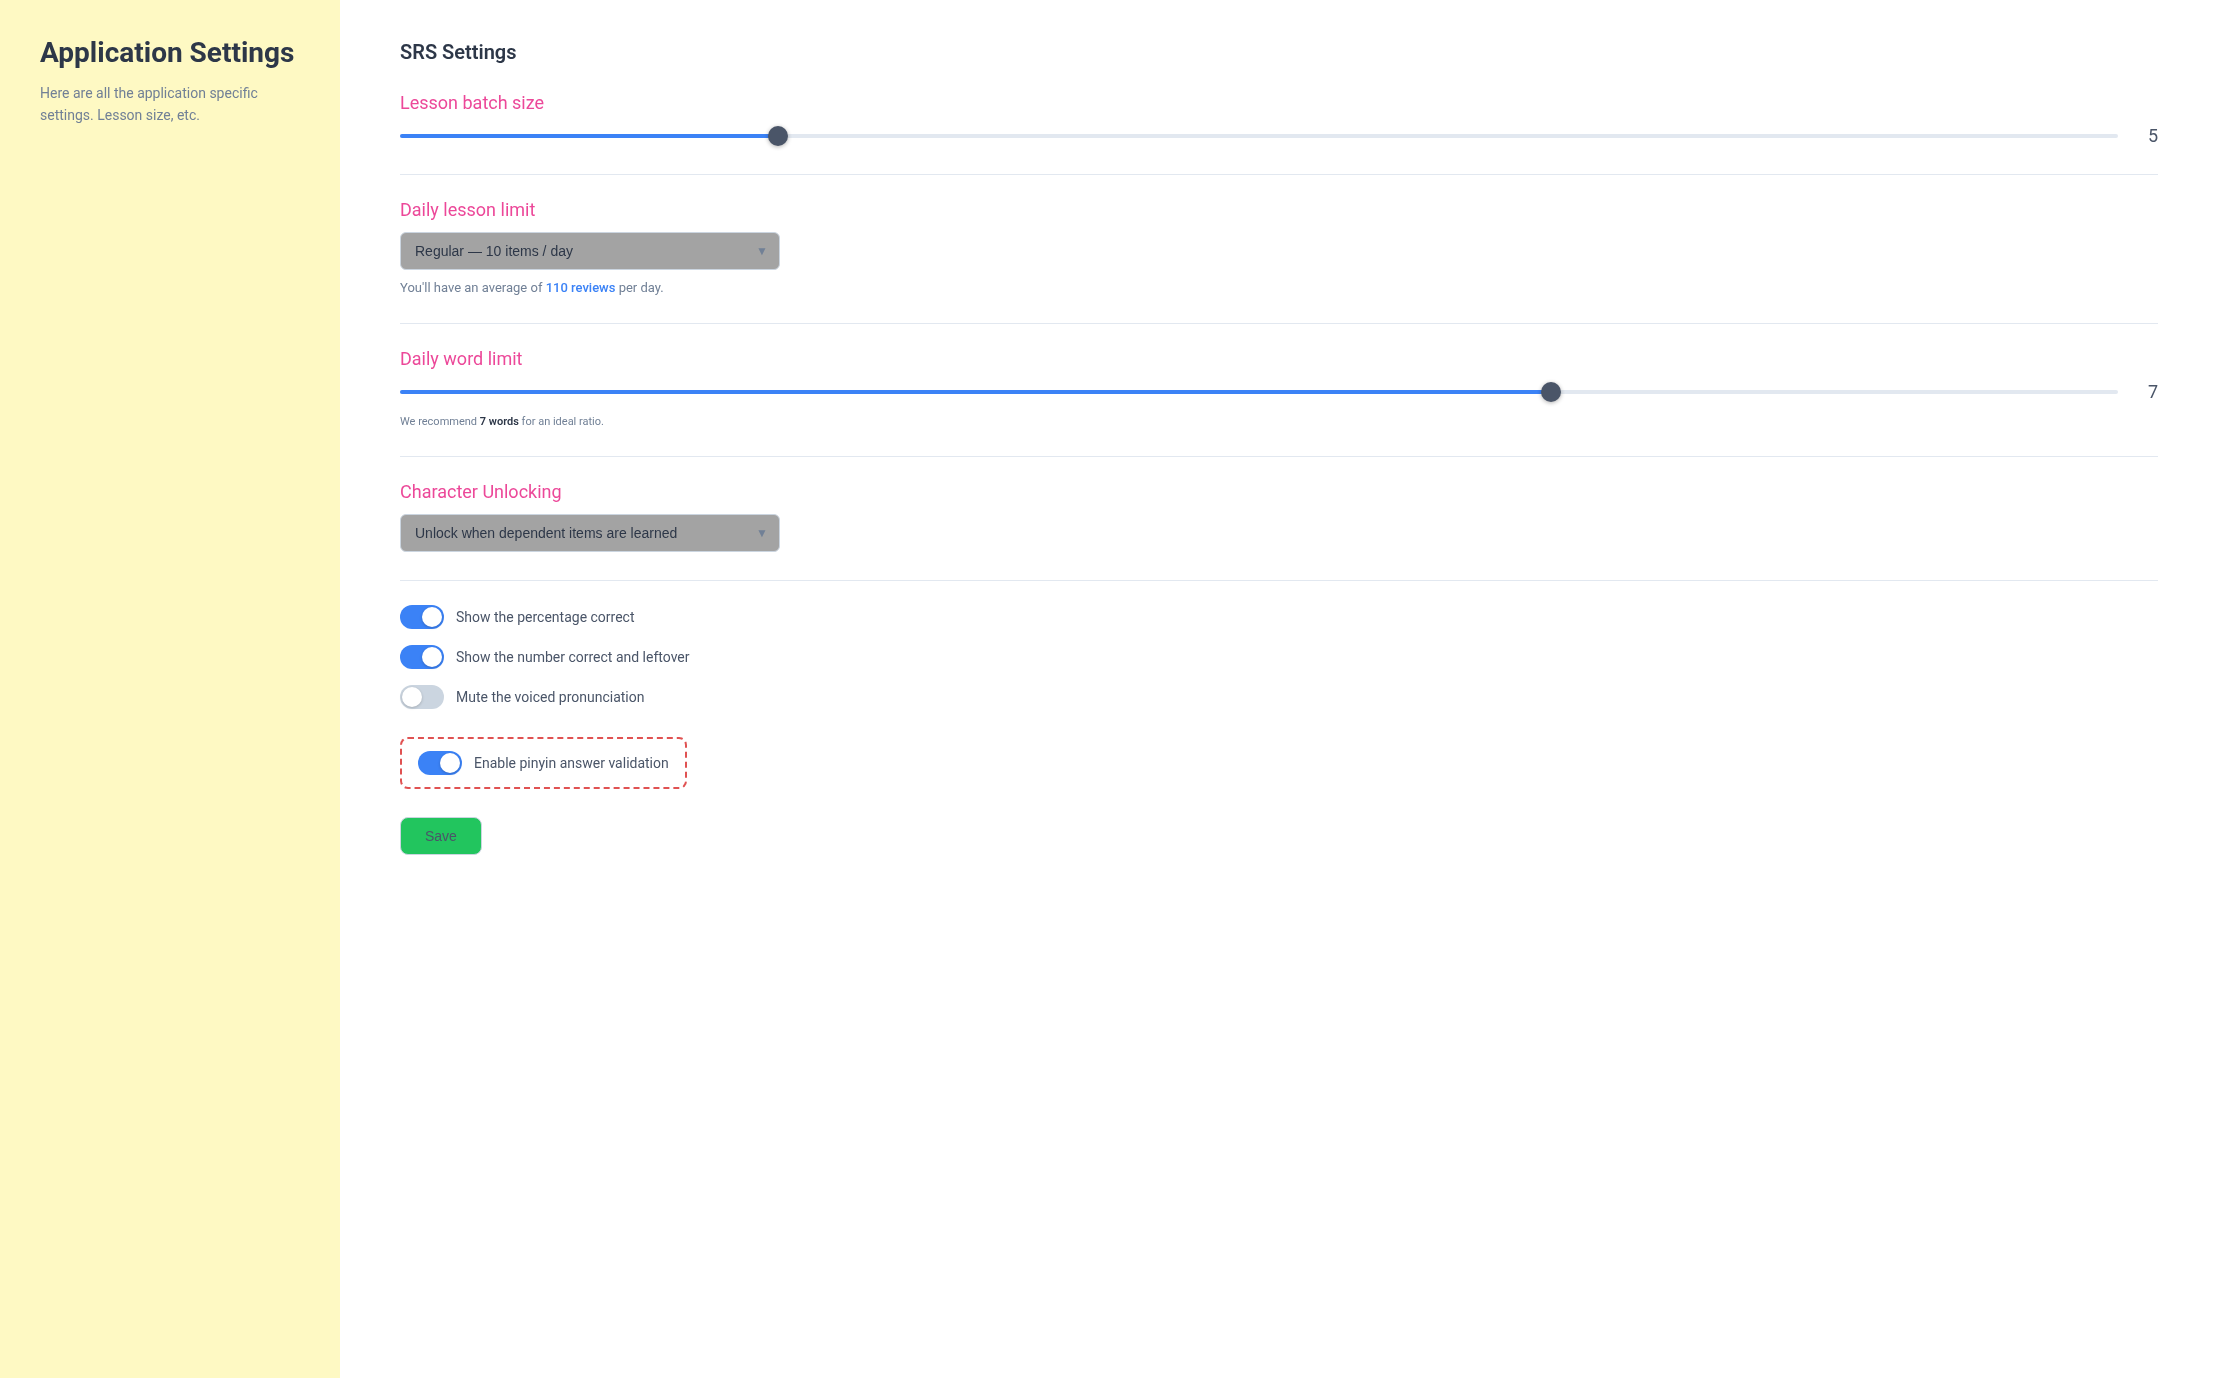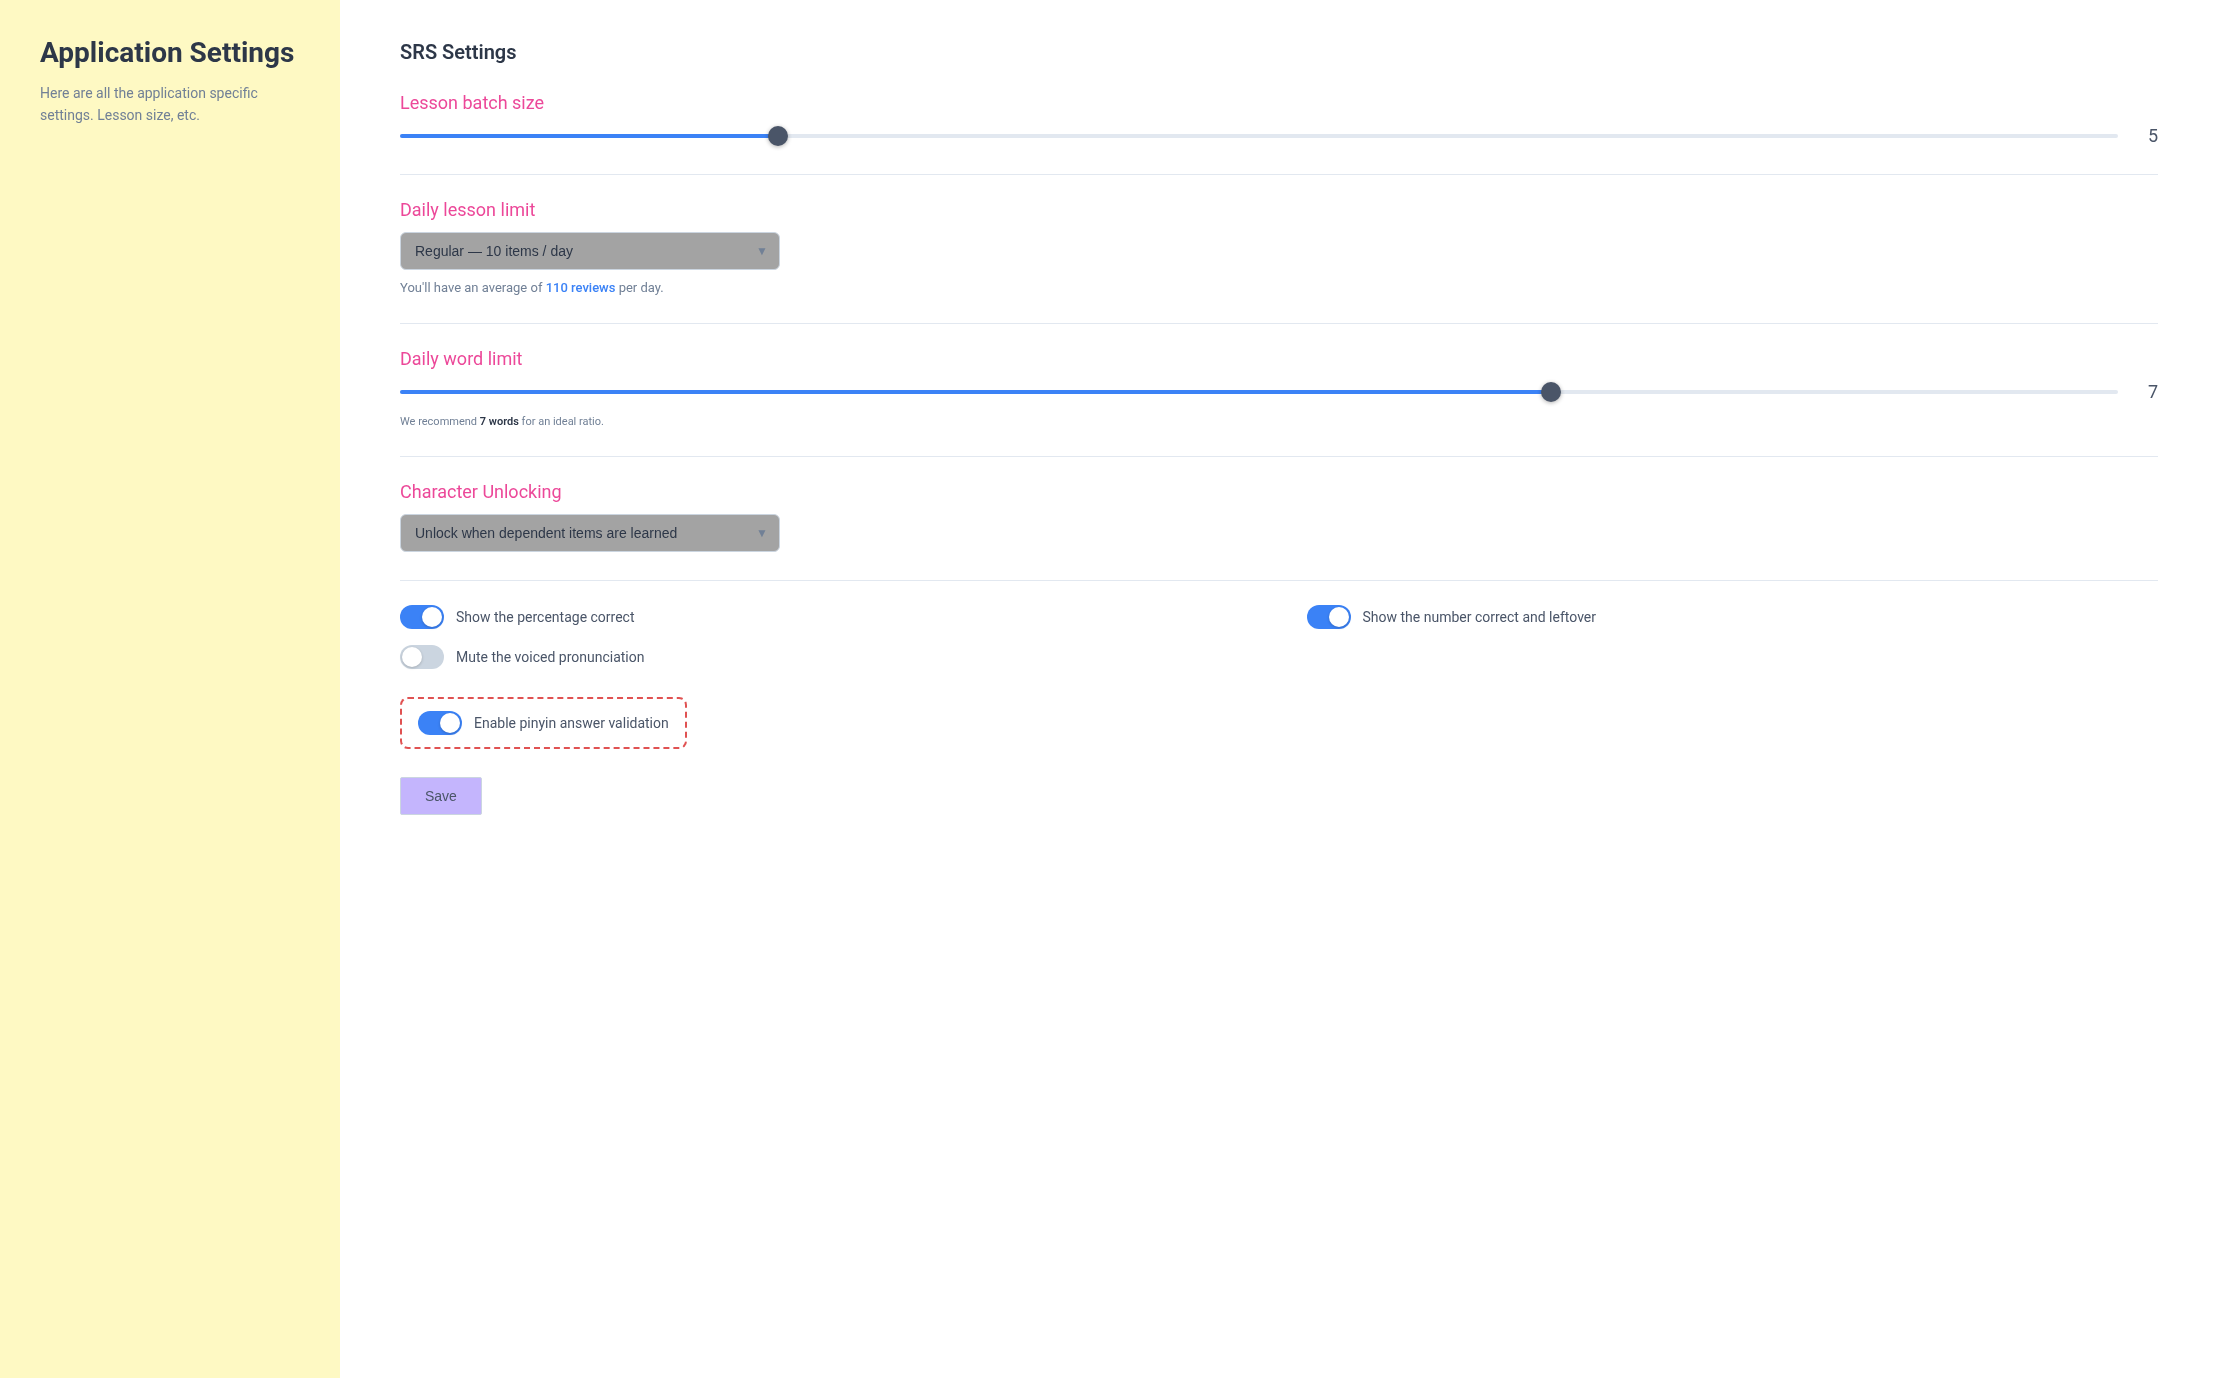--- a/index.html
+++ b/index.html
@@ -128,21 +128,21 @@
       margin-top: 13px;
     }
 
     .recommend-info strong {
       color: #2d3748;
       font-weight: 600;
     }
 
     .toggles-grid {
       display: grid;
-      grid-template-columns: 1fr 1fr;
+      grid-template-columns: 1fr;
       gap: 16px 55px;
       margin-bottom: 28px;
     }
 
     .toggle-row {
       display: flex;
       align-items: center;
       gap: 12px;
     }
 
@@ -195,23 +195,23 @@
       border: 2px dashed #e05252;
       border-radius: 8px;
       padding: 12px 16px;
       width: fit-content;
       margin-bottom: 28px;
       text-align: right;
     }
 
     .save-btn {
       padding: 10px 24px;
-      background: #c4b5fd;
+      background: #22c55e;
       border: 1px solid #cbd5e0;
-      border-radius: 2px;
+      border-radius: 8px;
       font-size: 14px;
       color: #4a5568;
       cursor: pointer;
       font-weight: 400;
     }
 
     .range-bg {
       position: absolute;
       left: 0;
       right: 0;

